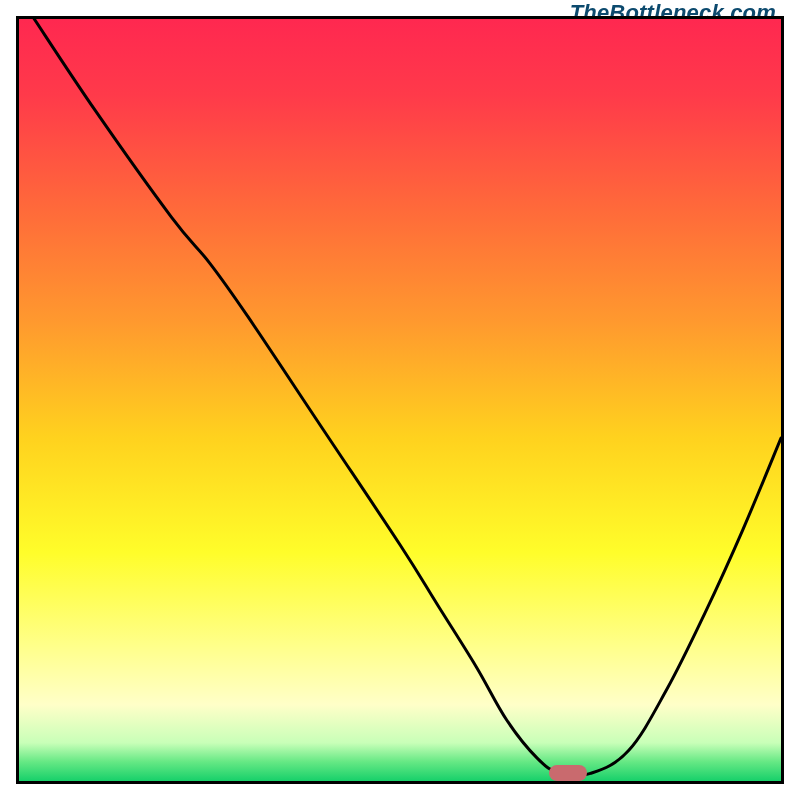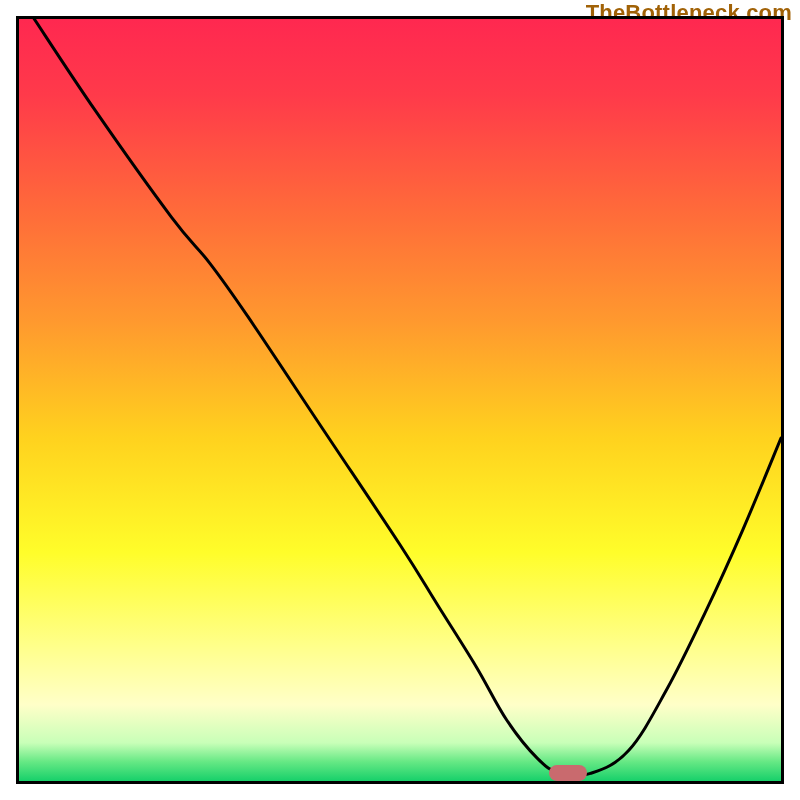--- a/index.html
+++ b/index.html
@@ -20,26 +20,27 @@
     box-sizing: border-box;
     overflow: hidden;
   }
   .gradient-bg {
     position: absolute;
     inset: 0;
   }
   .watermark {
     position: absolute;
     top: 0px;
-    right: 8px;
+    right: 24px;
     font-family: Arial, Helvetica, sans-serif;
     font-size: 22px;
     font-weight: 600;
-    color: #a16207;
+    color: #0c4a6e;
     letter-spacing: 0.2px;
+    font-style: italic;
   }
   .curve-layer {
     position: absolute;
     inset: 0;
     width: 100%;
     height: 100%;
   }
   .marker {
     position: absolute;
     width: 38px;

